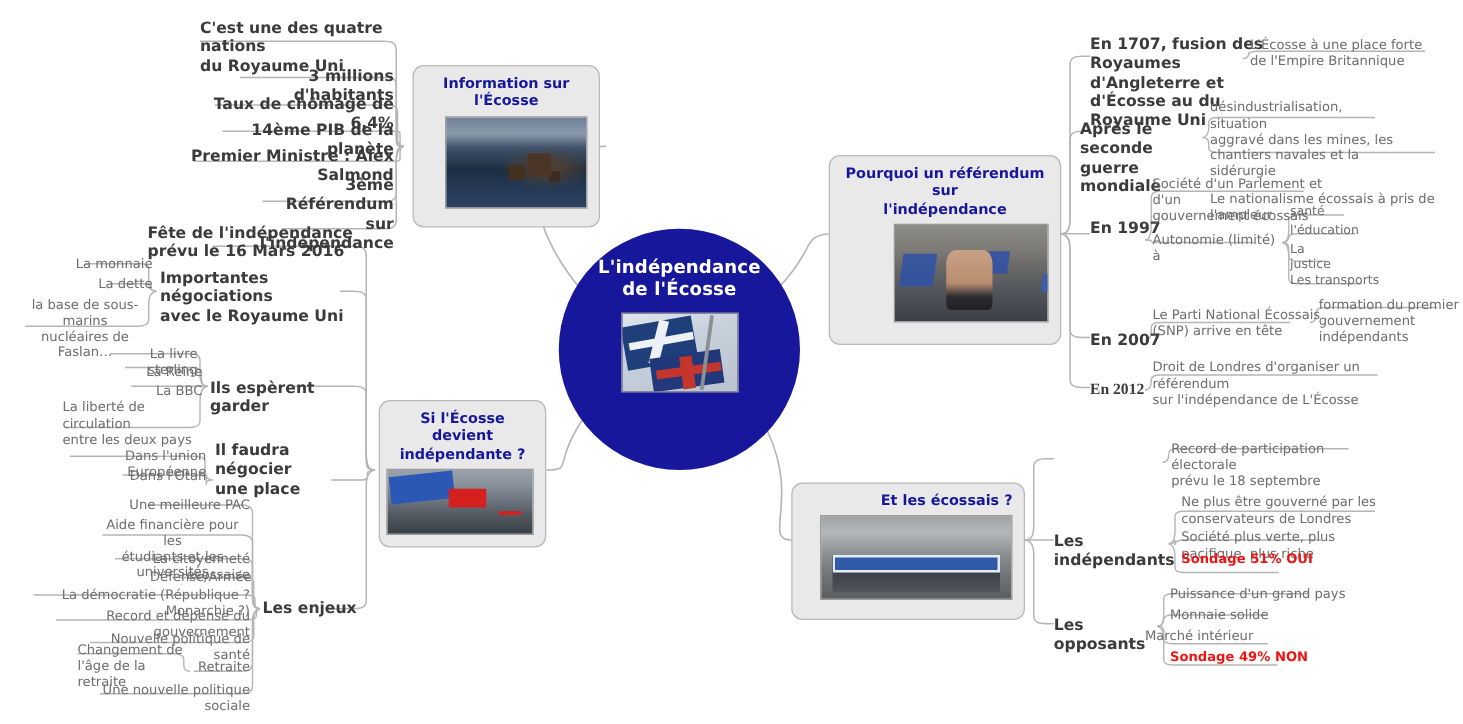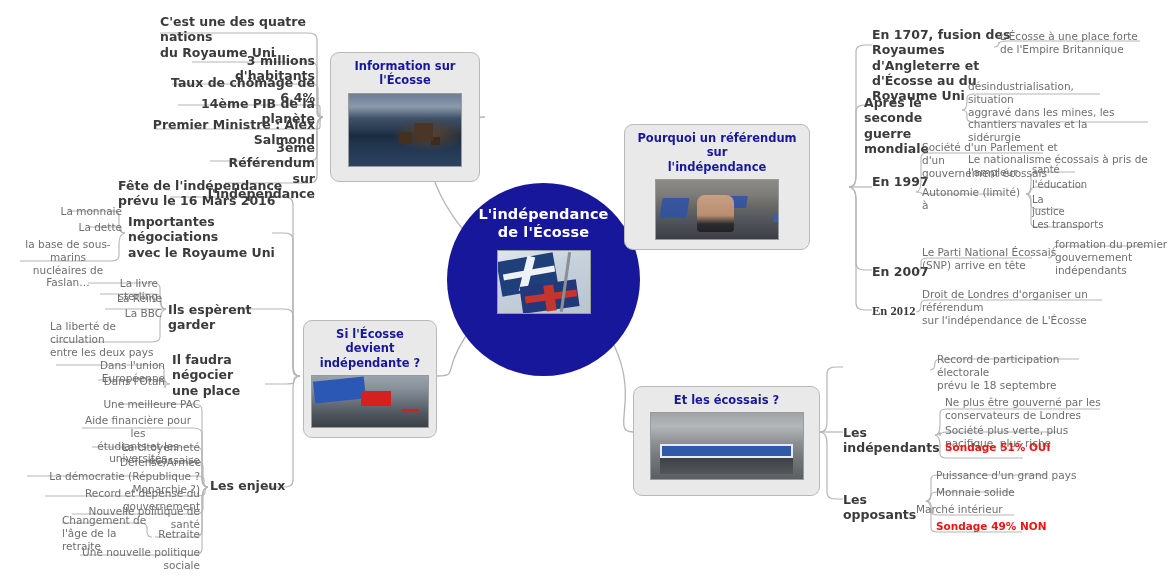--- a/index.html
+++ b/index.html
@@ -83,21 +83,21 @@
 
   
   .boxnode{
     position:absolute;
     background:#e9e9e9;
     border:1.4px solid #b9b9b9;
     border-radius:9px;
     box-sizing:border-box;
     display:flex;
     flex-direction:column;
-    align-items:center;
+    align-items:flex-end;
     padding:6px 9px 9px 9px;
   }
   .boxtitle{
     color:#17179b;
     font-weight:bold;
     font-size:11.5px;
     text-align:center;
     line-height:1.25;
     white-space:pre-line;
     margin-bottom:5px;
@@ -286,21 +286,21 @@
       <div style="position:absolute;left:52%;top:54%;width:11%;height:42%;background:#c4352e;transform:rotate(-8deg);"></div>
       <div style="position:absolute;left:72%;top:2%;width:3%;height:96%;background:#8a8f96;transform:rotate(8deg);"></div>
     </div>
   </div>
 
   <div class="boxnode" style="left:330px;top:52px;width:150px;height:130px;">
     <div class="boxtitle">Information sur l'Écosse</div>
     <div class="thumb ph-castle" style="width:112px;height:72px;"></div>
   </div>
 
-  <div class="boxnode" style="left:624px;top:124px;width:186px;height:126px;">
+  <div class="boxnode" style="left:663px;top:124px;width:186px;height:152px;">
     <div class="boxtitle">Pourquoi un référendum sur
 l'indépendance</div>
     <div class="thumb ph-rally" style="width:122px;height:77px;"></div>
   </div>
 
   <div class="boxnode" style="left:303px;top:320px;width:134px;height:118px;">
     <div class="boxtitle">Si l'Écosse devient
 indépendante ?</div>
     <div class="thumb ph-yesno" style="width:116px;height:64px;"></div>
   </div>

